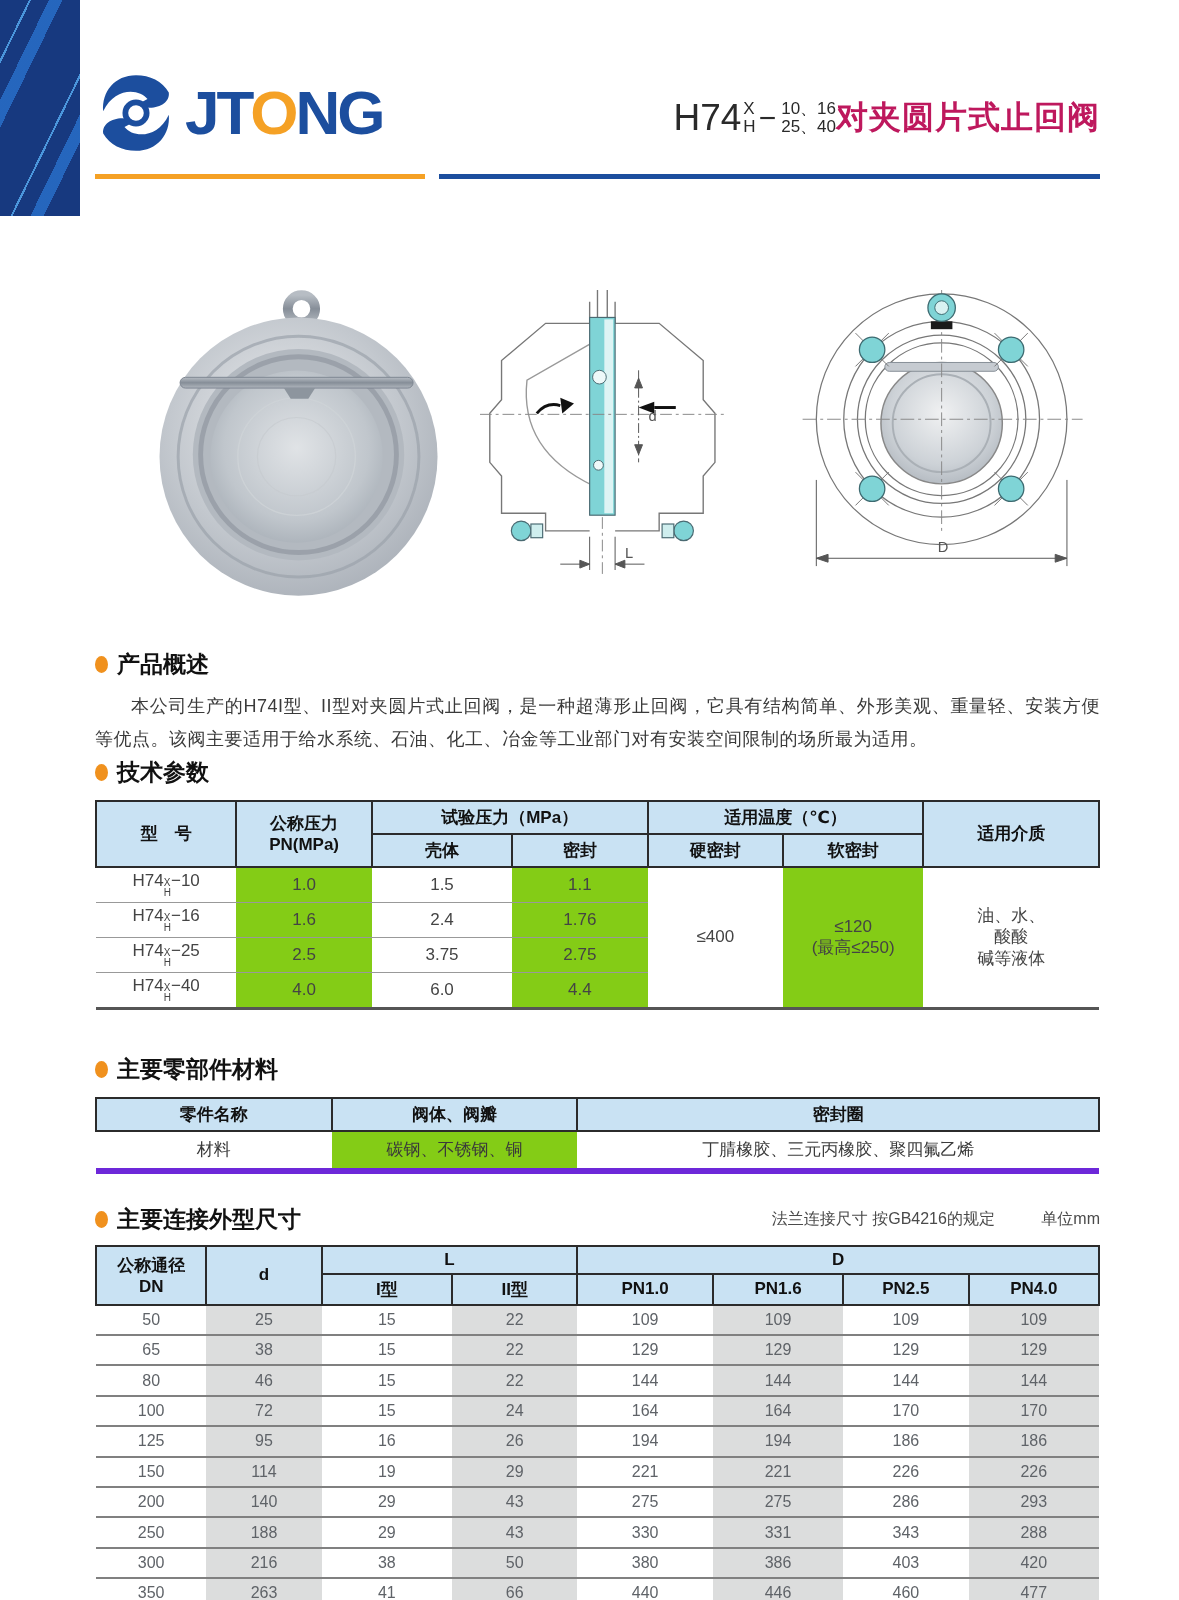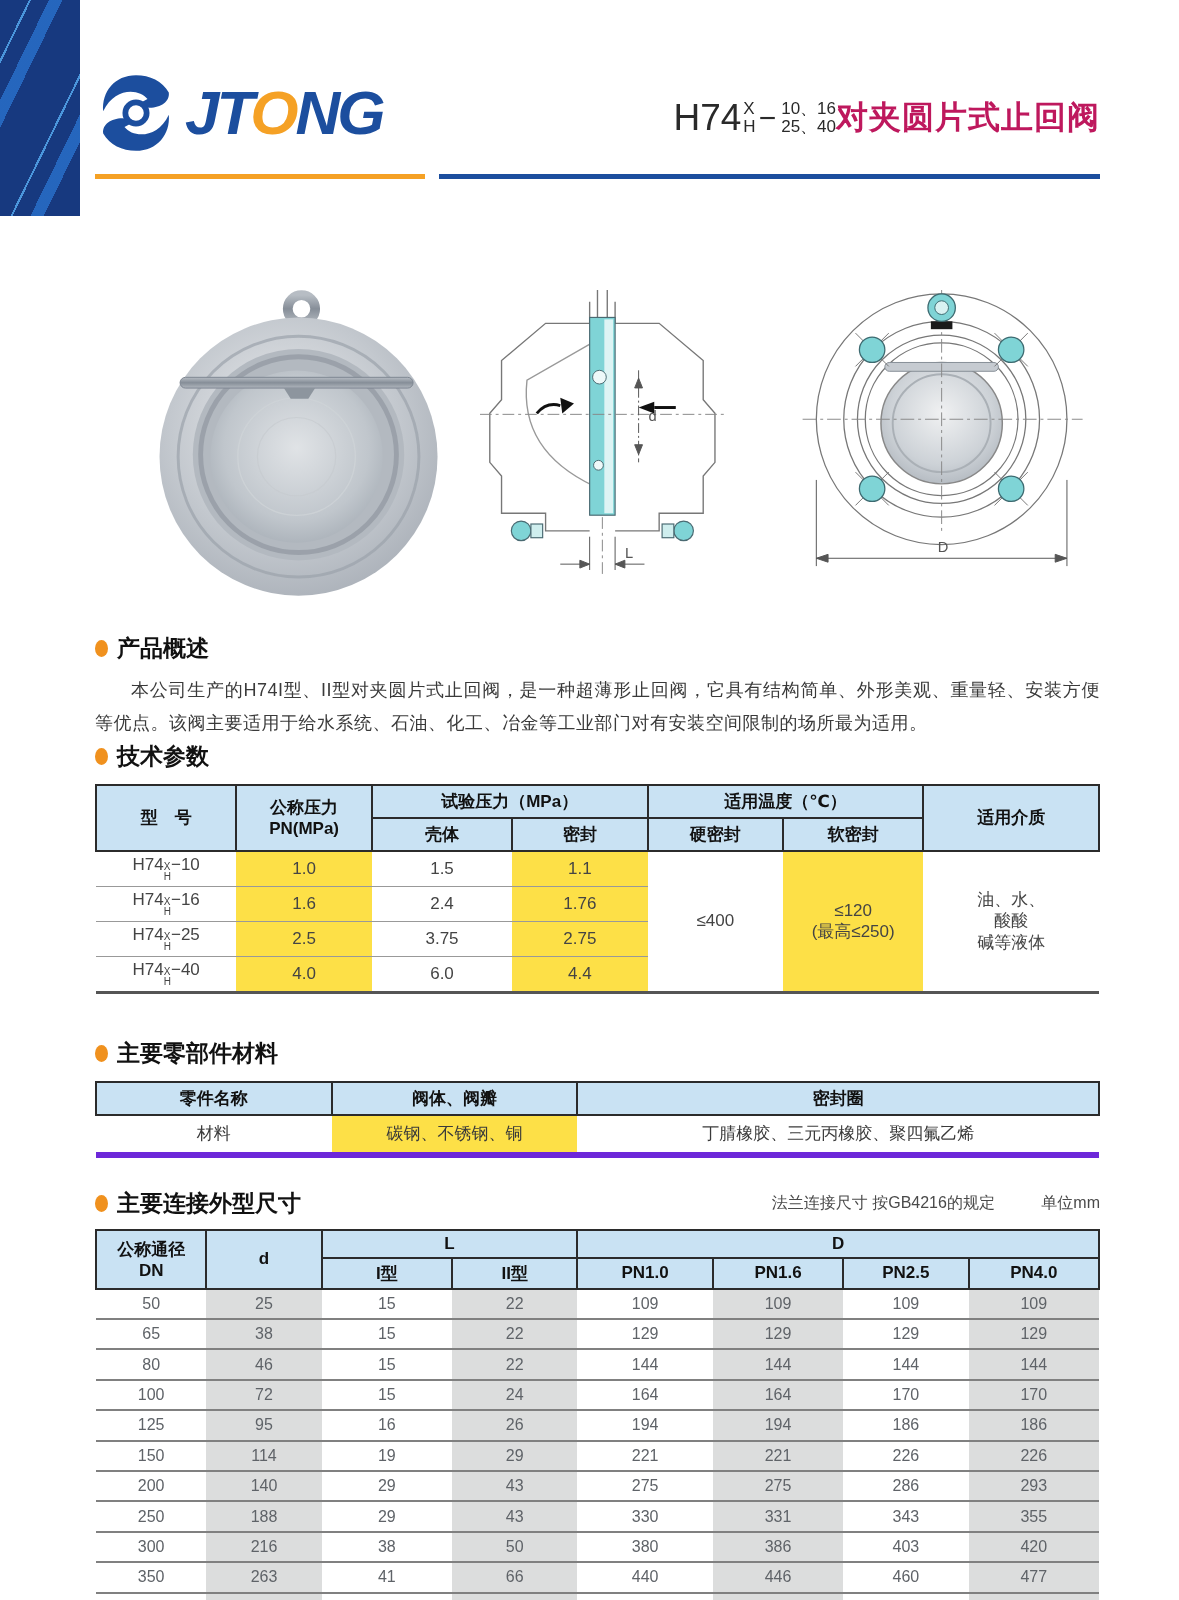--- a/index.html
+++ b/index.html
@@ -18,21 +18,21 @@
         rgba(255,255,255,0) 56px 78px),
       #17397f;
   }
 
   .content { padding:0 79px 0 95px; }
 
   
   .page-header { display:flex; justify-content:space-between; align-items:flex-start; padding-top:70px; height:98px; }
   .logo-row { display:flex; align-items:center; }
   .logo-emblem { width:82px; height:86px; margin-right:8px; }
-  .logo-text { font-size:62px; font-weight:bold; font-style:italic; color:#1c4e9e; letter-spacing:-3px; line-height:86px; }
+  .logo-text { font-size:62px; font-weight:bold; color:#1c4e9e; letter-spacing:-3px; line-height:86px; }
   .logo-text .o-orange { color:#f5a125; }
 
   .header-title { display:flex; align-items:center; margin-top:26px; color:#2a2a2a; white-space:nowrap; }
   .ht-model { font-size:37px; }
   .stack { display:inline-flex; flex-direction:column; line-height:1.05; text-align:left; }
   .ht-stack { font-size:17px; margin-left:2px; }
   .ht-dash { font-size:30px; margin:0 3px; }
   .ht-name { font-size:32px; font-weight:bold; margin-left:0; letter-spacing:1px; color:#be185d; }
 
   .rule { display:flex; height:5px; margin-top:6px; }
@@ -43,28 +43,28 @@
   
   .figures { display:flex; margin-top:96px; height:332px; }
   .fig-photo { margin-left:42px; }
   .fig-section { margin-left:20px; margin-top:6px; }
   .fig-front { margin-left:58px; margin-top:6px; }
 
   
   .sec-heading { display:flex; align-items:center; font-size:23px; font-weight:bold; color:#111; }
   .bullet { width:13px; height:17px; border-radius:50%; background:#f0911e; margin-right:9px; flex:0 0 auto; }
 
-  .overview { margin-top:26px; }
+  .overview { margin-top:42px; }
   .overview-text { margin-top:10px; font-size:18px; color:#3a3a3a; line-height:1.85; text-indent:2em; text-align:justify; letter-spacing:0.5px; }
 
   
   table { border-collapse:collapse; width:100%; table-layout:fixed; }
   th,td { text-align:center; vertical-align:middle; }
   thead th { background:#c9e2f3; border:2px solid #2b2b2b; font-size:17px; font-weight:bold; color:#111; padding:4px 2px; }
-  .shade { background:#fde047; }
+  .shade { background:#84cc16; }
 
   .tech-section { }
   .tech-table { margin-top:12px; border-bottom:3px solid #555; }
   .tech-table tbody td { border-top:1px solid #999; font-size:17px; color:#444; padding:3px 2px; height:24px; }
   .tech-table tbody tr:first-child td { border-top:none; }
   .tech-table td.merged { border-top:none; font-size:17px; }
   .model-cell { font-size:16px; color:#333; }
   .model-cell .stack { font-size:10px; }
   .soft-temp div, .medium-cell div { line-height:1.25; }
 
@@ -490,21 +490,21 @@
               <td>293</td>
             </tr>
             <tr>
               <td>250</td>
               <td>188</td>
               <td>29</td>
               <td>43</td>
               <td>330</td>
               <td>331</td>
               <td>343</td>
-              <td>355</td>
+              <td>288</td>
             </tr>
             <tr>
               <td>300</td>
               <td>216</td>
               <td>38</td>
               <td>50</td>
               <td>380</td>
               <td>386</td>
               <td>403</td>
               <td>420</td>

